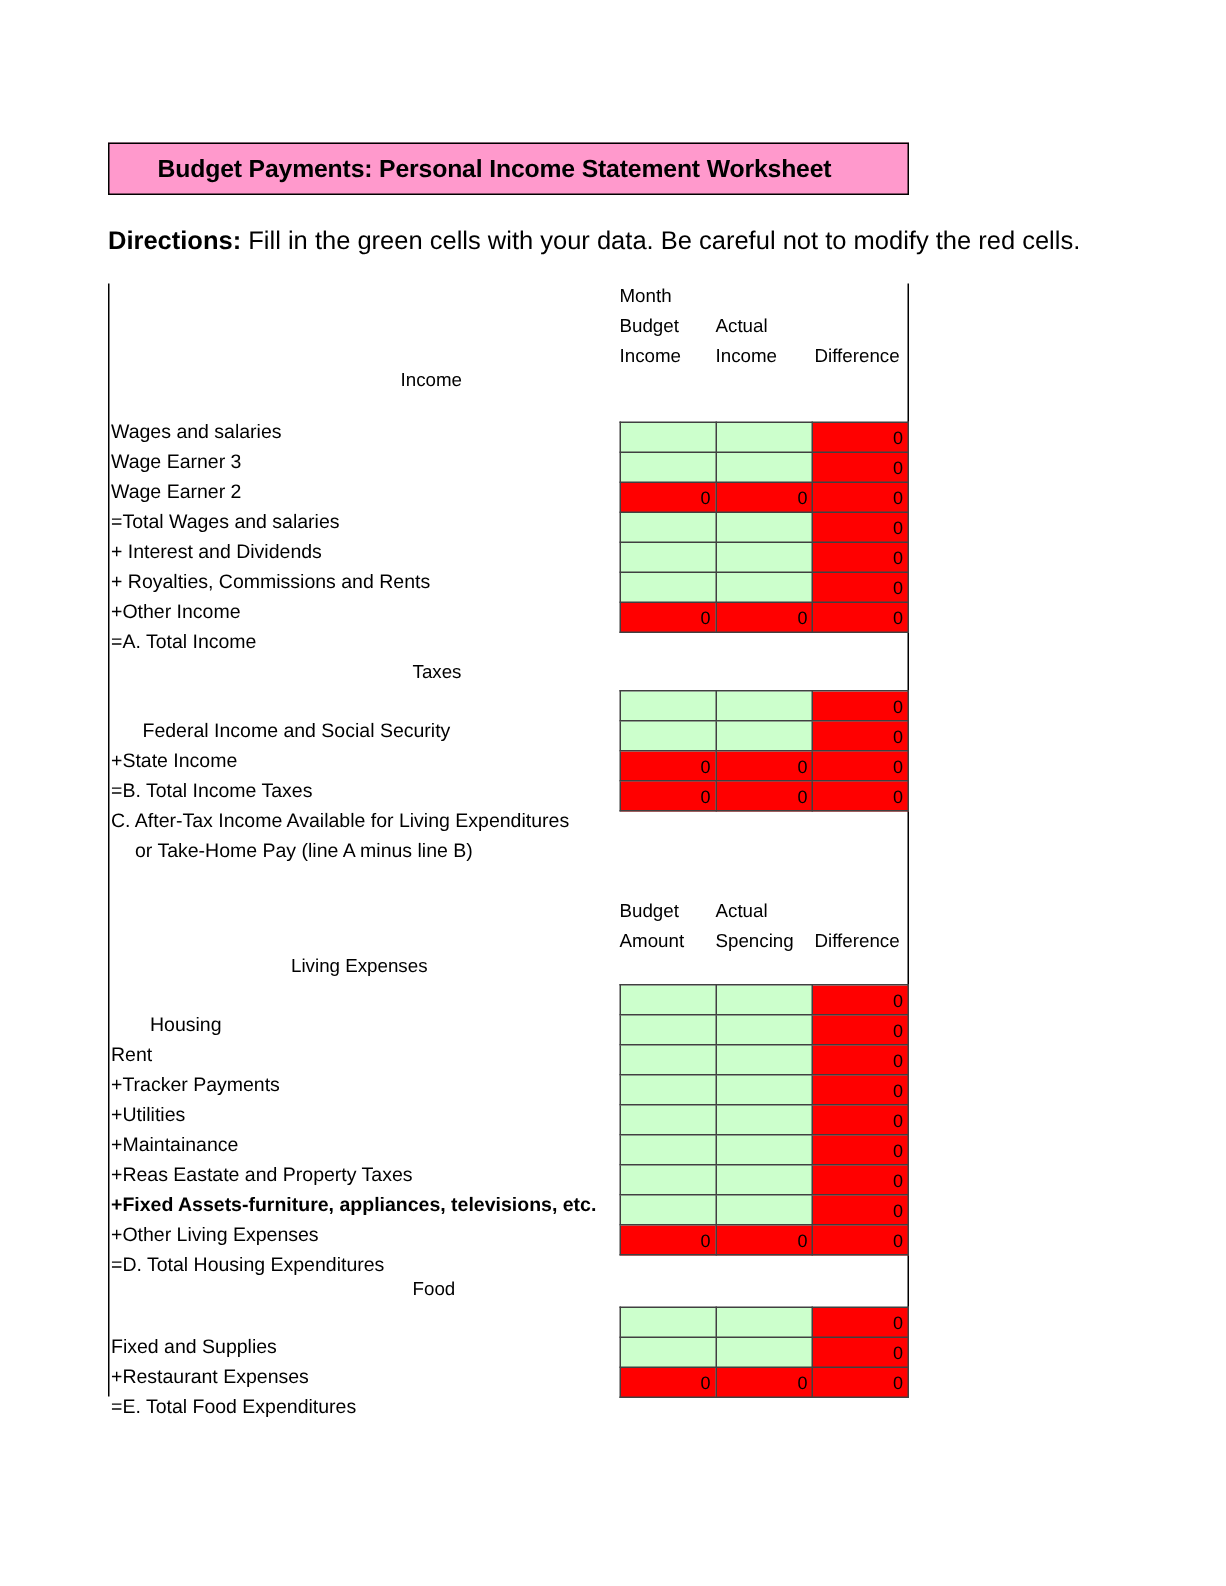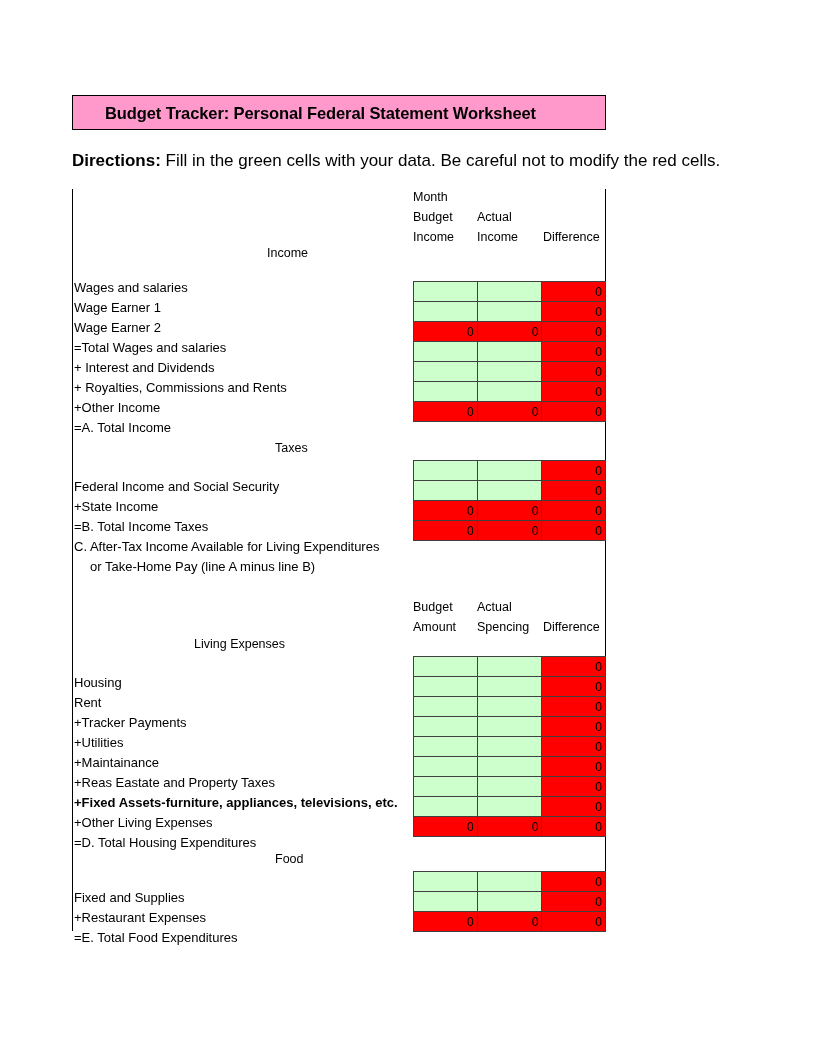--- a/index.html
+++ b/index.html
@@ -123,21 +123,21 @@
   .cellblock td.cD { width: 64px; }
   td.green { background: #CCFFCC; }
   td.red   { background: #FF0000; }
 </style>
 </head>
 <body>
 
 <div id="sheet">
 
   <div id="title-bar">
-    <div id="title-text">Budget Tracker: Personal Federal Statement Worksheet</div>
+    <div id="title-text">Budget Payments: Personal Income Statement Worksheet</div>
   </div>
 
   <div id="directions">
     <b>Directions:</b>
     <span>Fill in the green cells with your data.  Be careful not to modify the red cells.</span>
   </div>
 
   <div class="vrule" id="vrule-left"></div>
   <div class="vrule" id="vrule-right"></div>
 
@@ -167,21 +167,21 @@
       <span class="c3">Difference</span>
     </div>
   </div>
 
   <div class="section-title" style="left:195px; top:151px;">Income</div>
   <div class="section-title" style="left:203px; top:346px;">Taxes</div>
   <div class="section-title" style="left:122px; top:542px;">Living Expenses</div>
   <div class="section-title" style="left:203px; top:757px;">Food</div>
 
   <div class="rowlabel" style="top:167px;">Wages and salaries</div>
-  <div class="rowlabel" style="top:187px;">Wage Earner 1</div>
+  <div class="rowlabel" style="top:187px;">Wage Earner 3</div>
   <div class="rowlabel" style="top:207px;">Wage Earner 2</div>
   <div class="rowlabel" style="top:227px;">=Total Wages and salaries</div>
   <div class="rowlabel" style="top:247px;">+ Interest and Dividends</div>
   <div class="rowlabel" style="top:267px;">+ Royalties, Commissions and Rents</div>
   <div class="rowlabel" style="top:287px;">+Other Income</div>
   <div class="rowlabel" style="top:307px;">=A.  Total Income</div>
 
   <div class="cellblock" style="top:186px;">
     <table>
       <tbody>
@@ -217,21 +217,21 @@
       </tr>
       <tr>
         <td class="cB red">0</td>
         <td class="cA red">0</td>
         <td class="cD red">0</td>
       </tr>
     </tbody>
       </table>
   </div>
 
-  <div class="rowlabel" style="top:366px;">Federal Income and Social Security</div>
+  <div class="rowlabel" style="top:366px;padding-left:21px;">Federal Income and Social Security</div>
   <div class="rowlabel" style="top:386px;">+State Income</div>
   <div class="rowlabel" style="top:406px;">=B.  Total Income Taxes</div>
   <div class="rowlabel" style="top:426px;">C.  After-Tax Income Available for Living Expenditures</div>
   <div class="rowlabel" style="left:18px; top:446px;">or Take-Home Pay (line A minus line B)</div>
 
   <div class="cellblock" style="top:365px;">
     <table>
       <tbody>
           <tr>
         <td class="cB green"></td>
@@ -250,21 +250,21 @@
       </tr>
       <tr>
         <td class="cB red">0</td>
         <td class="cA red">0</td>
         <td class="cD red">0</td>
       </tr>
     </tbody>
       </table>
   </div>
 
-  <div class="rowlabel" style="top:562px;">Housing</div>
+  <div class="rowlabel" style="top:562px;padding-left:26px;">Housing</div>
   <div class="rowlabel" style="top:582px;">Rent</div>
   <div class="rowlabel" style="top:602px;">+Tracker Payments</div>
   <div class="rowlabel" style="top:622px;">+Utilities</div>
   <div class="rowlabel" style="top:642px;">+Maintainance</div>
   <div class="rowlabel" style="top:662px;">+Reas Eastate and Property Taxes</div>
   <div class="rowlabel" style="top:682px;font-weight:bold;">+Fixed Assets-furniture, appliances, televisions, etc.</div>
   <div class="rowlabel" style="top:702px;">+Other Living Expenses</div>
   <div class="rowlabel" style="top:722px;">=D.  Total Housing Expenditures</div>
 
   <div class="cellblock" style="top:561px;">

